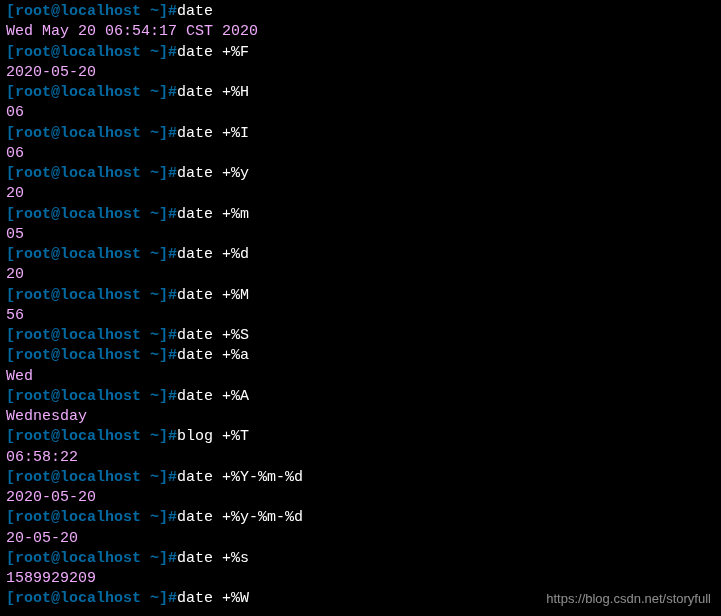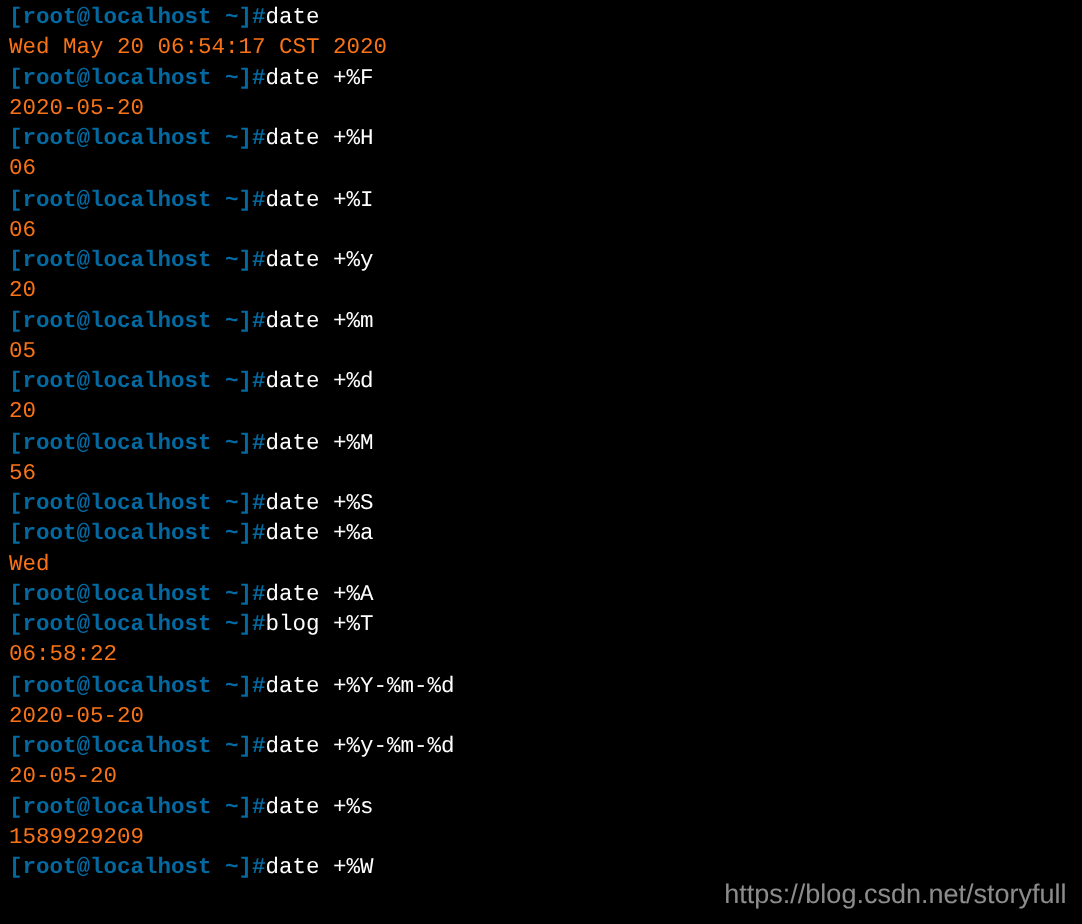--- a/index.html
+++ b/index.html
@@ -11,27 +11,27 @@
     color: #fff;
     width: 721px;
     height: 616px;
     overflow: hidden;
     position: relative;
     padding: 2px 6px;
   }
   .line { white-space: pre; }
   .prompt { color: #0369a1; font-weight: bold; }
   .cmd { color: #fff; text-align: right; }
-  .out { color: #f97316; }
+  .out { color: #f0abfc; }
   .watermark {
     position: absolute;
     right: 10px;
     bottom: 8px;
     color: rgba(255,255,255,0.55);
-    font-size: 18px;
+    font-size: 13px;
     font-family: Arial, sans-serif;
   }
 </style>
 </head>
 <body>
 
 <div id="terminal">
     <div class="line"><span class="prompt">[root@localhost ~]#</span><span class="cmd">date</span></div>
     <div class="line out">Wed May 20 06:54:17 CST 2020</div>
     <div class="line"><span class="prompt">[root@localhost ~]#</span><span class="cmd">date +%F</span></div>
@@ -45,20 +45,21 @@
     <div class="line"><span class="prompt">[root@localhost ~]#</span><span class="cmd">date +%m</span></div>
     <div class="line out">05</div>
     <div class="line"><span class="prompt">[root@localhost ~]#</span><span class="cmd">date +%d</span></div>
     <div class="line out">20</div>
     <div class="line"><span class="prompt">[root@localhost ~]#</span><span class="cmd">date +%M</span></div>
     <div class="line out">56</div>
     <div class="line"><span class="prompt">[root@localhost ~]#</span><span class="cmd">date +%S</span></div>
     <div class="line"><span class="prompt">[root@localhost ~]#</span><span class="cmd">date +%a</span></div>
     <div class="line out">Wed</div>
     <div class="line"><span class="prompt">[root@localhost ~]#</span><span class="cmd">date +%A</span></div>
+    <div class="line out">Wednesday</div>
     <div class="line"><span class="prompt">[root@localhost ~]#</span><span class="cmd">blog +%T</span></div>
     <div class="line out">06:58:22</div>
     <div class="line"><span class="prompt">[root@localhost ~]#</span><span class="cmd">date +%Y-%m-%d</span></div>
     <div class="line out">2020-05-20</div>
     <div class="line"><span class="prompt">[root@localhost ~]#</span><span class="cmd">date +%y-%m-%d</span></div>
     <div class="line out">20-05-20</div>
     <div class="line"><span class="prompt">[root@localhost ~]#</span><span class="cmd">date +%s</span></div>
     <div class="line out">1589929209</div>
     <div class="line"><span class="prompt">[root@localhost ~]#</span><span class="cmd">date +%W</span></div>
   </div>

